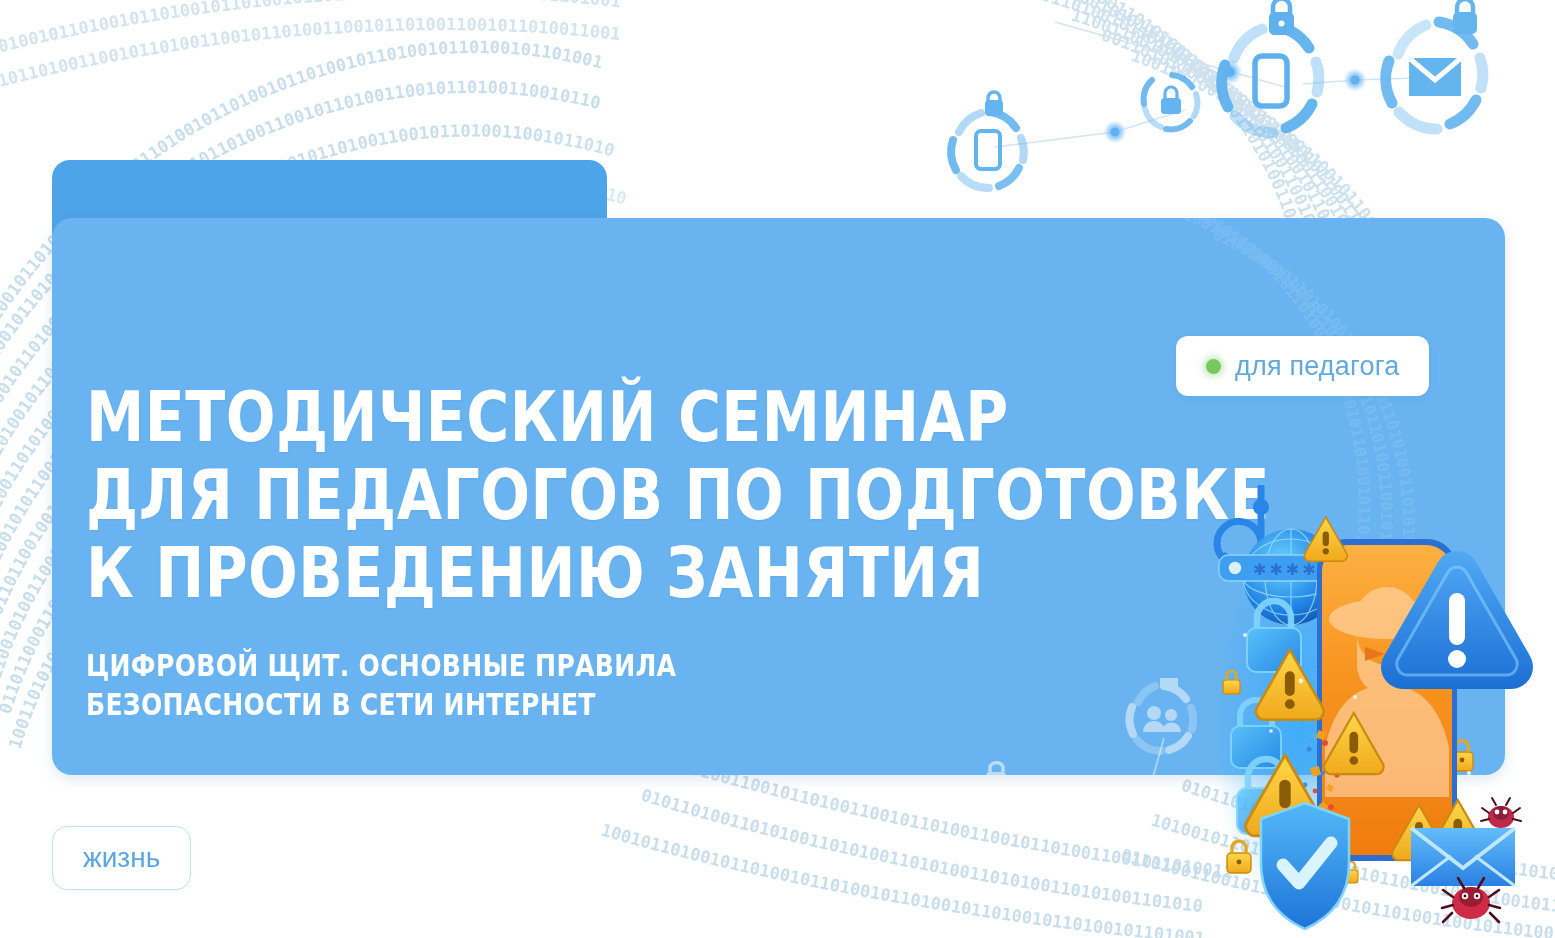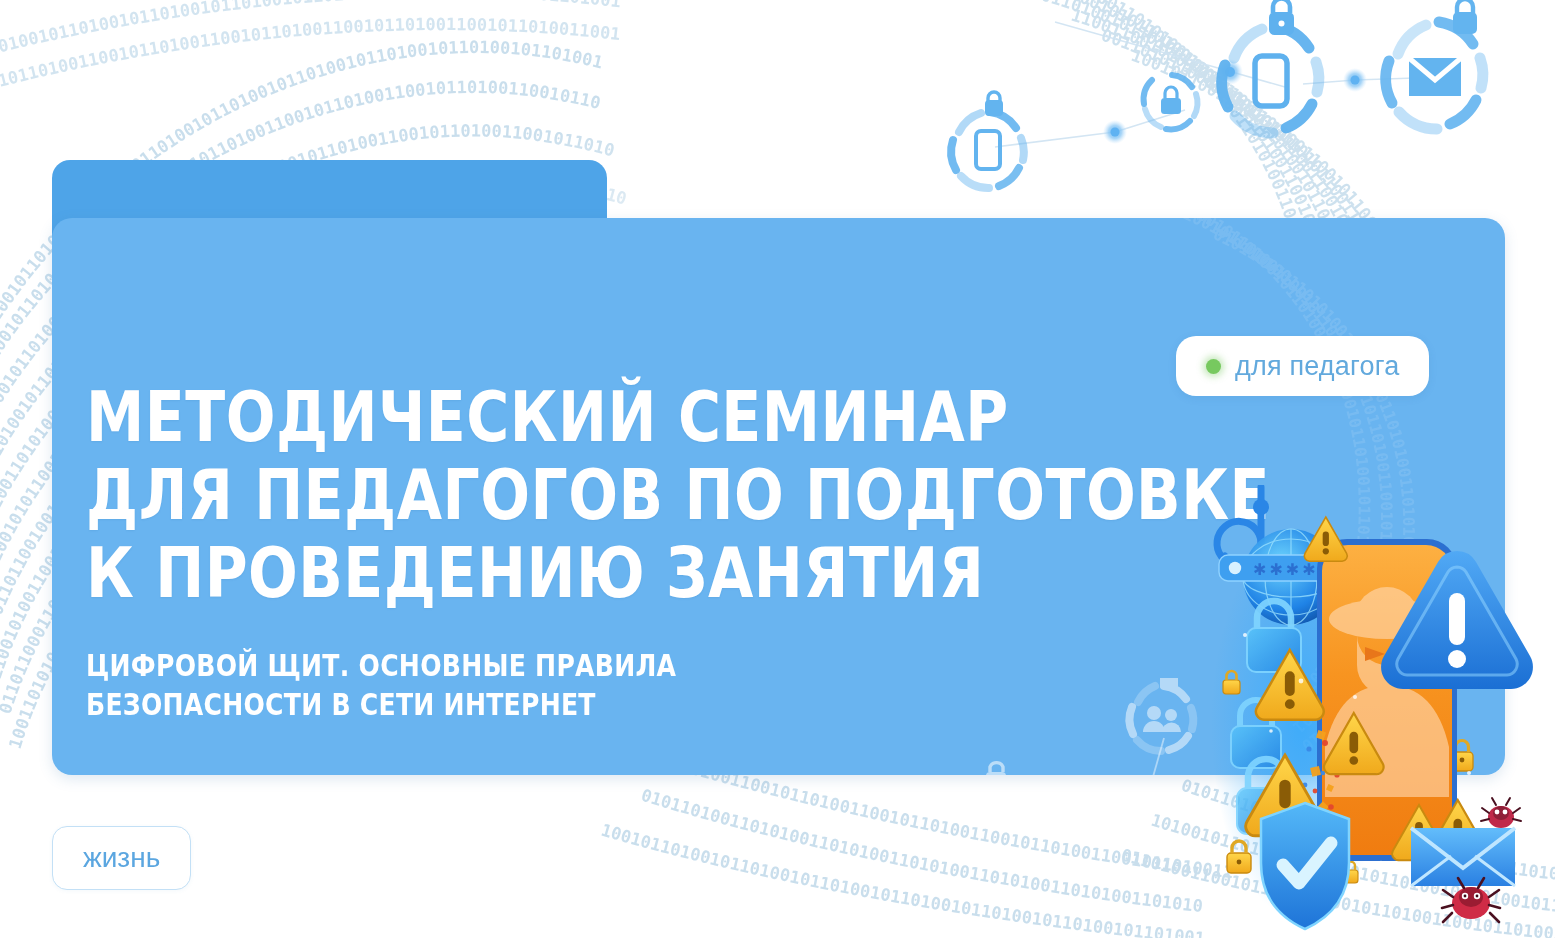--- a/index.html
+++ b/index.html
@@ -54,21 +54,21 @@
   }
 
   
   .card-icons{position:absolute;left:880px;top:460px;width:330px;height:270px;pointer-events:none;}
 
   
   .badge{
     position:absolute;left:1124px;top:118px;
     display:flex;align-items:center;gap:14px;
     height:60px;padding:0 30px;
-    background:#ffffff;border-radius:20px;
+    background:#ffffff;border-radius:12px;
     box-shadow:0 2px 8px rgba(40,100,160,.10);
     z-index:6;
   }
   .badge-dot{
     width:15px;height:15px;border-radius:50%;
     background:#77c95f;
     box-shadow:0 0 7px 3px rgba(119,201,95,.42);
     flex:none;
   }
   .badge-label{

